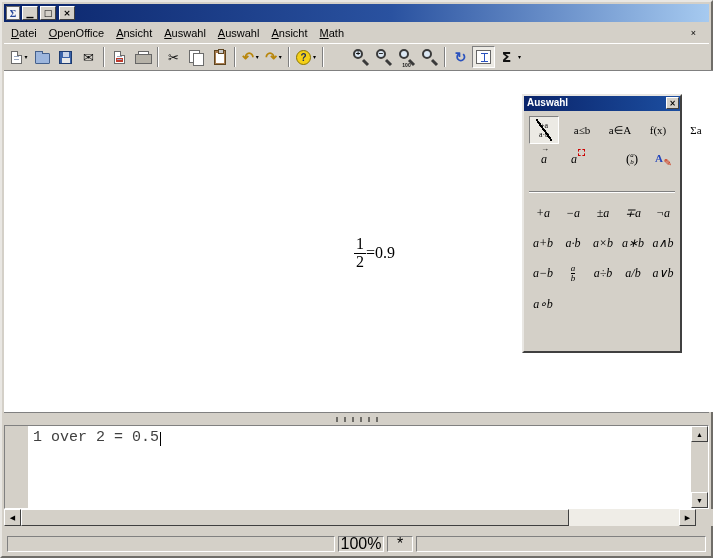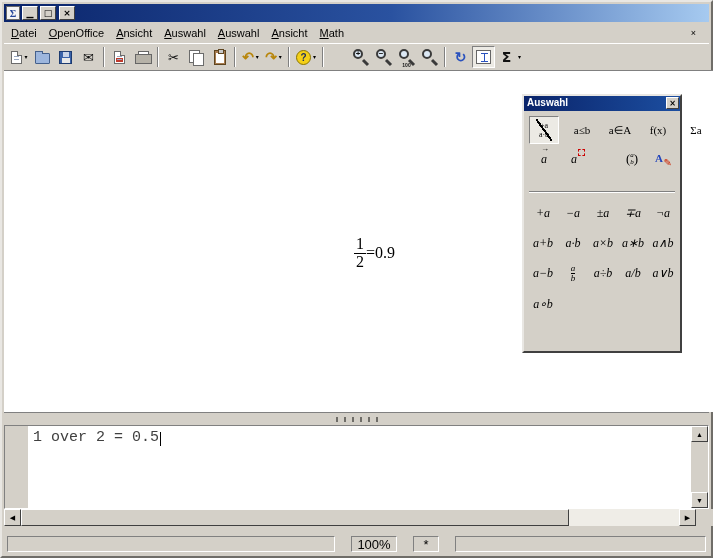--- a/index.html
+++ b/index.html
@@ -164,21 +164,21 @@
   
   .hscroll { position:absolute; left:2px; top:507px; width:692px; height:17px; background:#efede7; }
   .hscroll .left { left:0; top:0; width:17px; height:17px; }
   .hscroll .right { right:0; top:0; width:17px; height:17px; position:absolute; }
   .hthumb { position:absolute; left:17px; top:0; width:548px; height:17px; background:#d4d0c8;
     border:1px solid; border-color:#ffffff #404040 #404040 #ffffff; }
   .scorner { position:absolute; left:694px; top:507px; width:17px; height:17px; background:#d4d0c8; }
 
   
   .statusbar { position:absolute; left:2px; right:2px; bottom:2px; height:20px;
-    display:flex; align-items:stretch; gap:16px; padding:2px 3px; font-size:13px; }
+    display:flex; align-items:stretch; gap:3px; padding:2px 3px; font-size:16px; }
   .sfield { border:1px solid; border-color:#808080 #ffffff #ffffff #808080;
     display:flex; align-items:center; justify-content:center; color:#000; }
   .sf1 { width:328px; } .sf2 { width:46px; } .sf3 { width:26px; } .sf4 { flex:1; }
 </style>
 </head>
 <body>
 
 <div class="window">
 
   <div class="titlebar">

